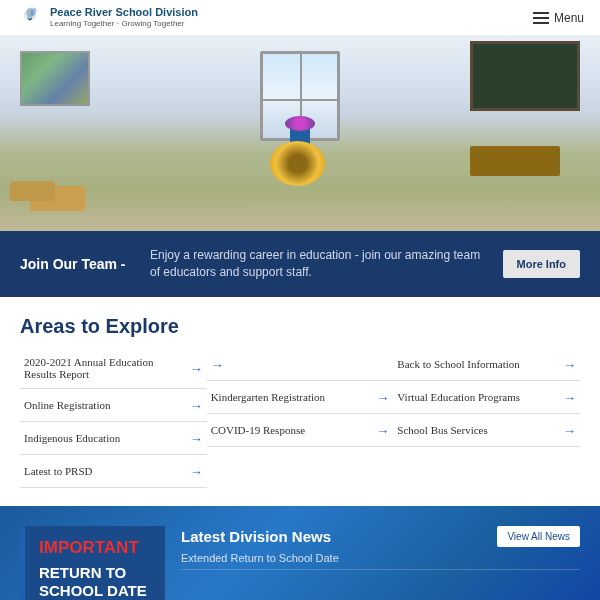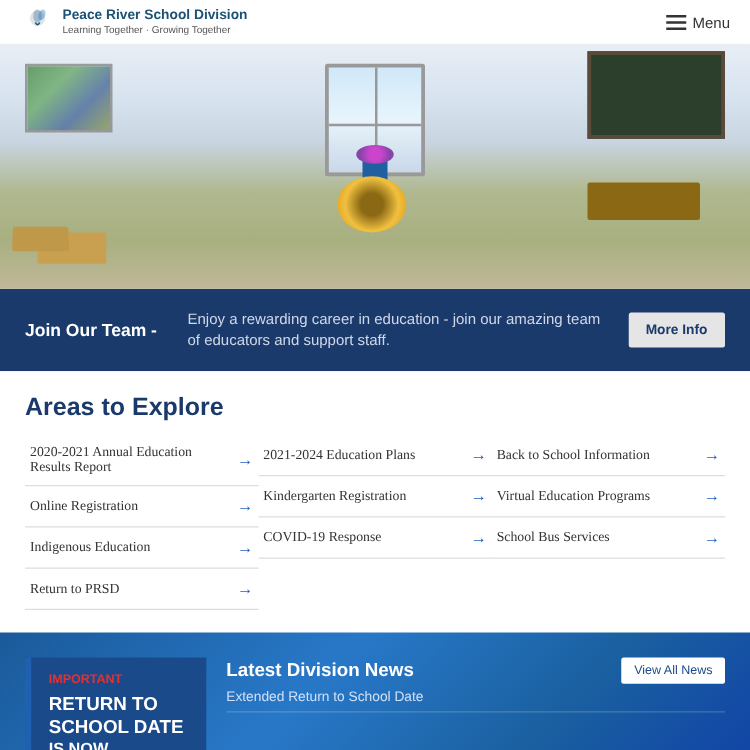--- a/index.html
+++ b/index.html
@@ -265,21 +265,21 @@
     }
     .important-card {
       background: #1a4a8a;
       border-left: 5px solid #2060b0;
       padding: 12px 14px;
       min-width: 140px;
       width: 145px;
     }
     .important-label {
       color: #e83030;
-      font-size: 10px;
+      font-size: 17px;
       font-weight: bold;
       margin-bottom: 6px;
       text-transform: uppercase;
     }
     .return-text {
       color: #fff;
       font-size: 15px;
       font-weight: bold;
       line-height: 1.2;
       text-transform: uppercase;
@@ -376,27 +376,26 @@
         </div>
         <div class="area-item">
           <span class="area-label">Online Registration</span>
           <span class="area-arrow">→</span>
         </div>
         <div class="area-item">
           <span class="area-label">Indigenous Education</span>
           <span class="area-arrow">→</span>
         </div>
         <div class="area-item">
-          <span class="area-label">Return to PRSD</span>
+          <span class="area-label">Latest to PRSD</span>
           <span class="area-arrow">→</span>
         </div>
       </div>
       <div class="area-col">
         <div class="area-item">
-          <span class="area-label">2021-2024 Education Plans</span>
           <span class="area-arrow">→</span>
         </div>
         <div class="area-item">
           <span class="area-label">Kindergarten Registration</span>
           <span class="area-arrow">→</span>
         </div>
         <div class="area-item">
           <span class="area-label">COVID-19 Response</span>
           <span class="area-arrow">→</span>
         </div>

